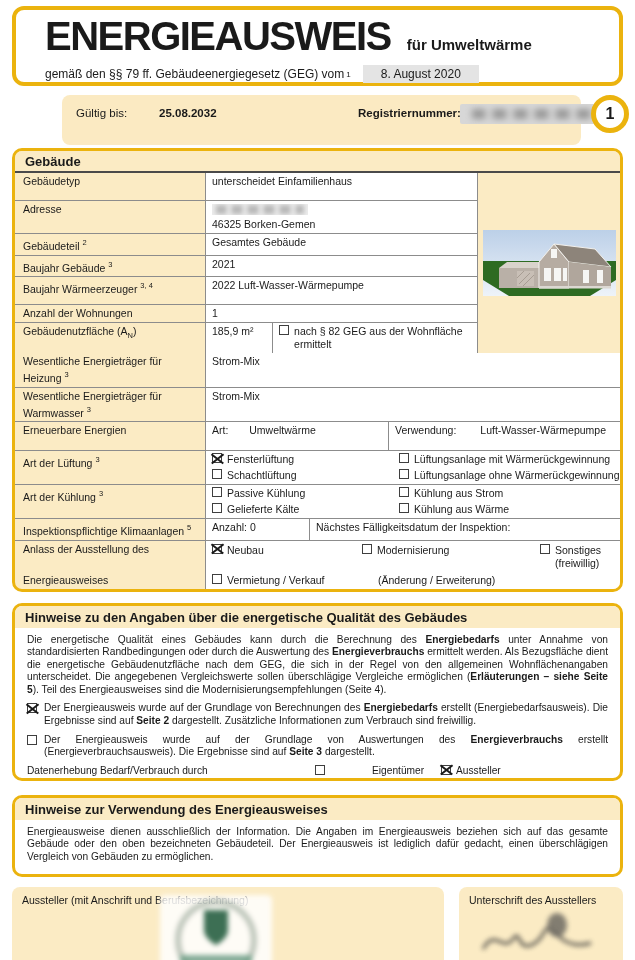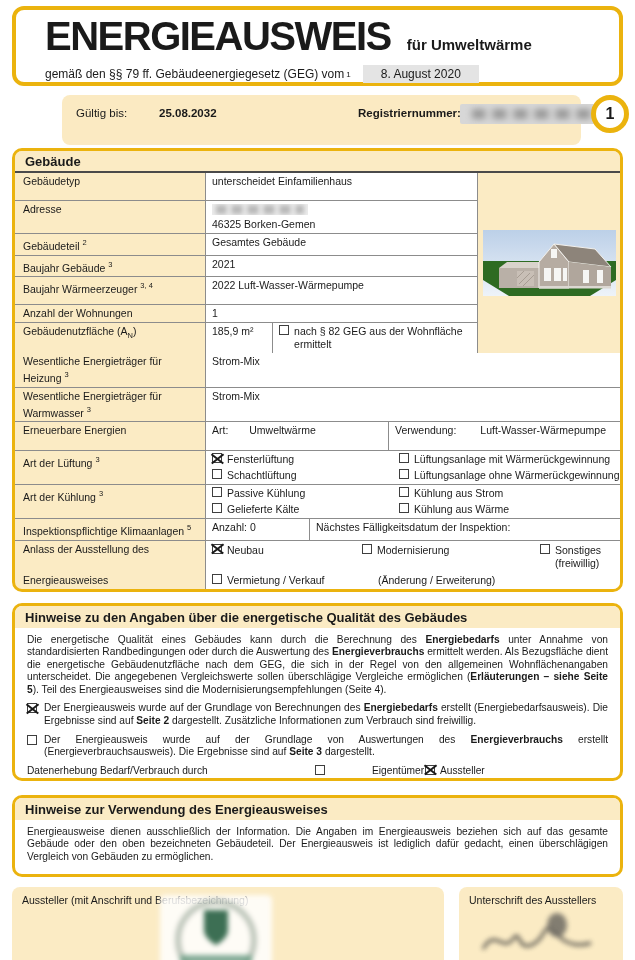--- a/index.html
+++ b/index.html
@@ -71,21 +71,21 @@
 
   
   .quality-box { margin-top: 11px; background: #fff; height: 178px; }
   .usage-box { margin-top: 14px; background: #fff; height: 82px; }
   .hint-body { padding: 6px 12px 6px; font-size: 10.2px; line-height: 12.6px; text-align: justify; }
   .chk-item { display: flex; gap: 7px; margin-top: 6px; text-align: justify; }
   .chk-item .cb { margin-top: 1px; }
   .survey-line { position: relative; margin-top: 6px; height: 14px; }
   .survey-line .s1 { position: absolute; left: 0; }
   .survey-line .s2 { position: absolute; left: 288px; gap: 47px; }
-  .survey-line .s3 { position: absolute; left: 398px; }
+  .survey-line .s3 { position: absolute; left: 386px; padding-left: 28px; }
 
   
   .issuer-row { display: flex; margin: 10px 12px 0; gap: 15px; height: 110px; }
   .beige-panel { background: #FBEBC4; border-radius: 8px; padding: 7px 10px; position: relative;
     font-size: 10.5px; }
   .issuer-panel { width: 432px; }
   .sign-panel { flex: 1; }
   .stamp { position: absolute; left: 148px; top: 8px; filter: blur(2.5px); opacity: .85; }
   .signature { position: absolute; left: 18px; top: 22px; filter: blur(2.4px); opacity: .8; }
 </style>

